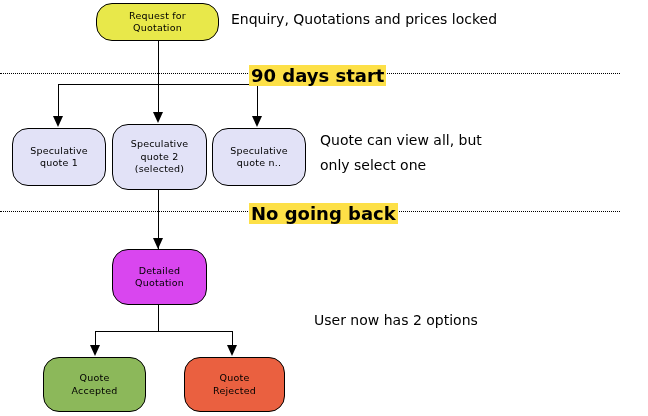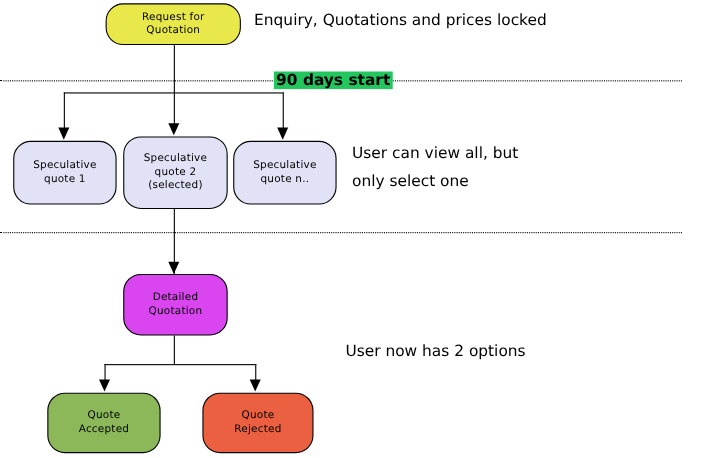--- a/index.html
+++ b/index.html
@@ -62,24 +62,24 @@
   }
 
   
   .phase-line {
     position: absolute;
     height: 0;
     border-top: 1px dotted #000000;
   }
   .phase-label {
     position: absolute;
-    font-size: 14px;
+    font-size: 18px;
     font-weight: bold;
     color: #000000;
-    background: #22c55e;
+    background: #fde047;
     padding: 0 2px;
     white-space: nowrap;
     font-family: "DejaVu Sans", sans-serif;
   }
 
   
   .annotation {
     position: absolute;
     font-size: 14px;
     line-height: 25px;
@@ -113,27 +113,28 @@
   <div class="node node-spec" style="left:12px; top:128px; width:94px; height:58px;">Speculative
 quote 1</div>
 
   <div class="node node-spec" style="left:112px; top:124px; width:95px; height:66px;">Speculative
 quote 2
 (selected)</div>
 
   <div class="node node-spec" style="left:212px; top:128px; width:94px; height:58px;">Speculative
 quote n..</div>
 
-  <div class="annotation" style="left:320px; top:128px;">User can view all, but
+  <div class="annotation" style="left:320px; top:128px;">Quote can view all, but
 only select one</div>
 
   <div class="vline" style="left:158px; top:190px; height:59px;"></div>
   <div class="arrowhead" style="left:153px; top:238px;"></div>
 
   <div class="phase-line" style="left:0px; top:211px; width:620px;"></div>
+  <div class="phase-label" style="left:249px; top:203px;">No going back</div>
 
   <div class="node node-detailed" style="left:112px; top:249px; width:95px; height:56px;">Detailed
 Quotation</div>
 
   <div class="annotation" style="left:314px; top:276px;margin-top:32px;">User now has 2 options</div>
 
   <div class="vline" style="left:158px; top:305px; height:26px;"></div>
   <div class="hline" style="left:95px; top:331px; width:138px;"></div>
   <div class="vline" style="left:95px; top:331px; height:16px;"></div>
   <div class="vline" style="left:232px; top:331px; height:16px;"></div>

